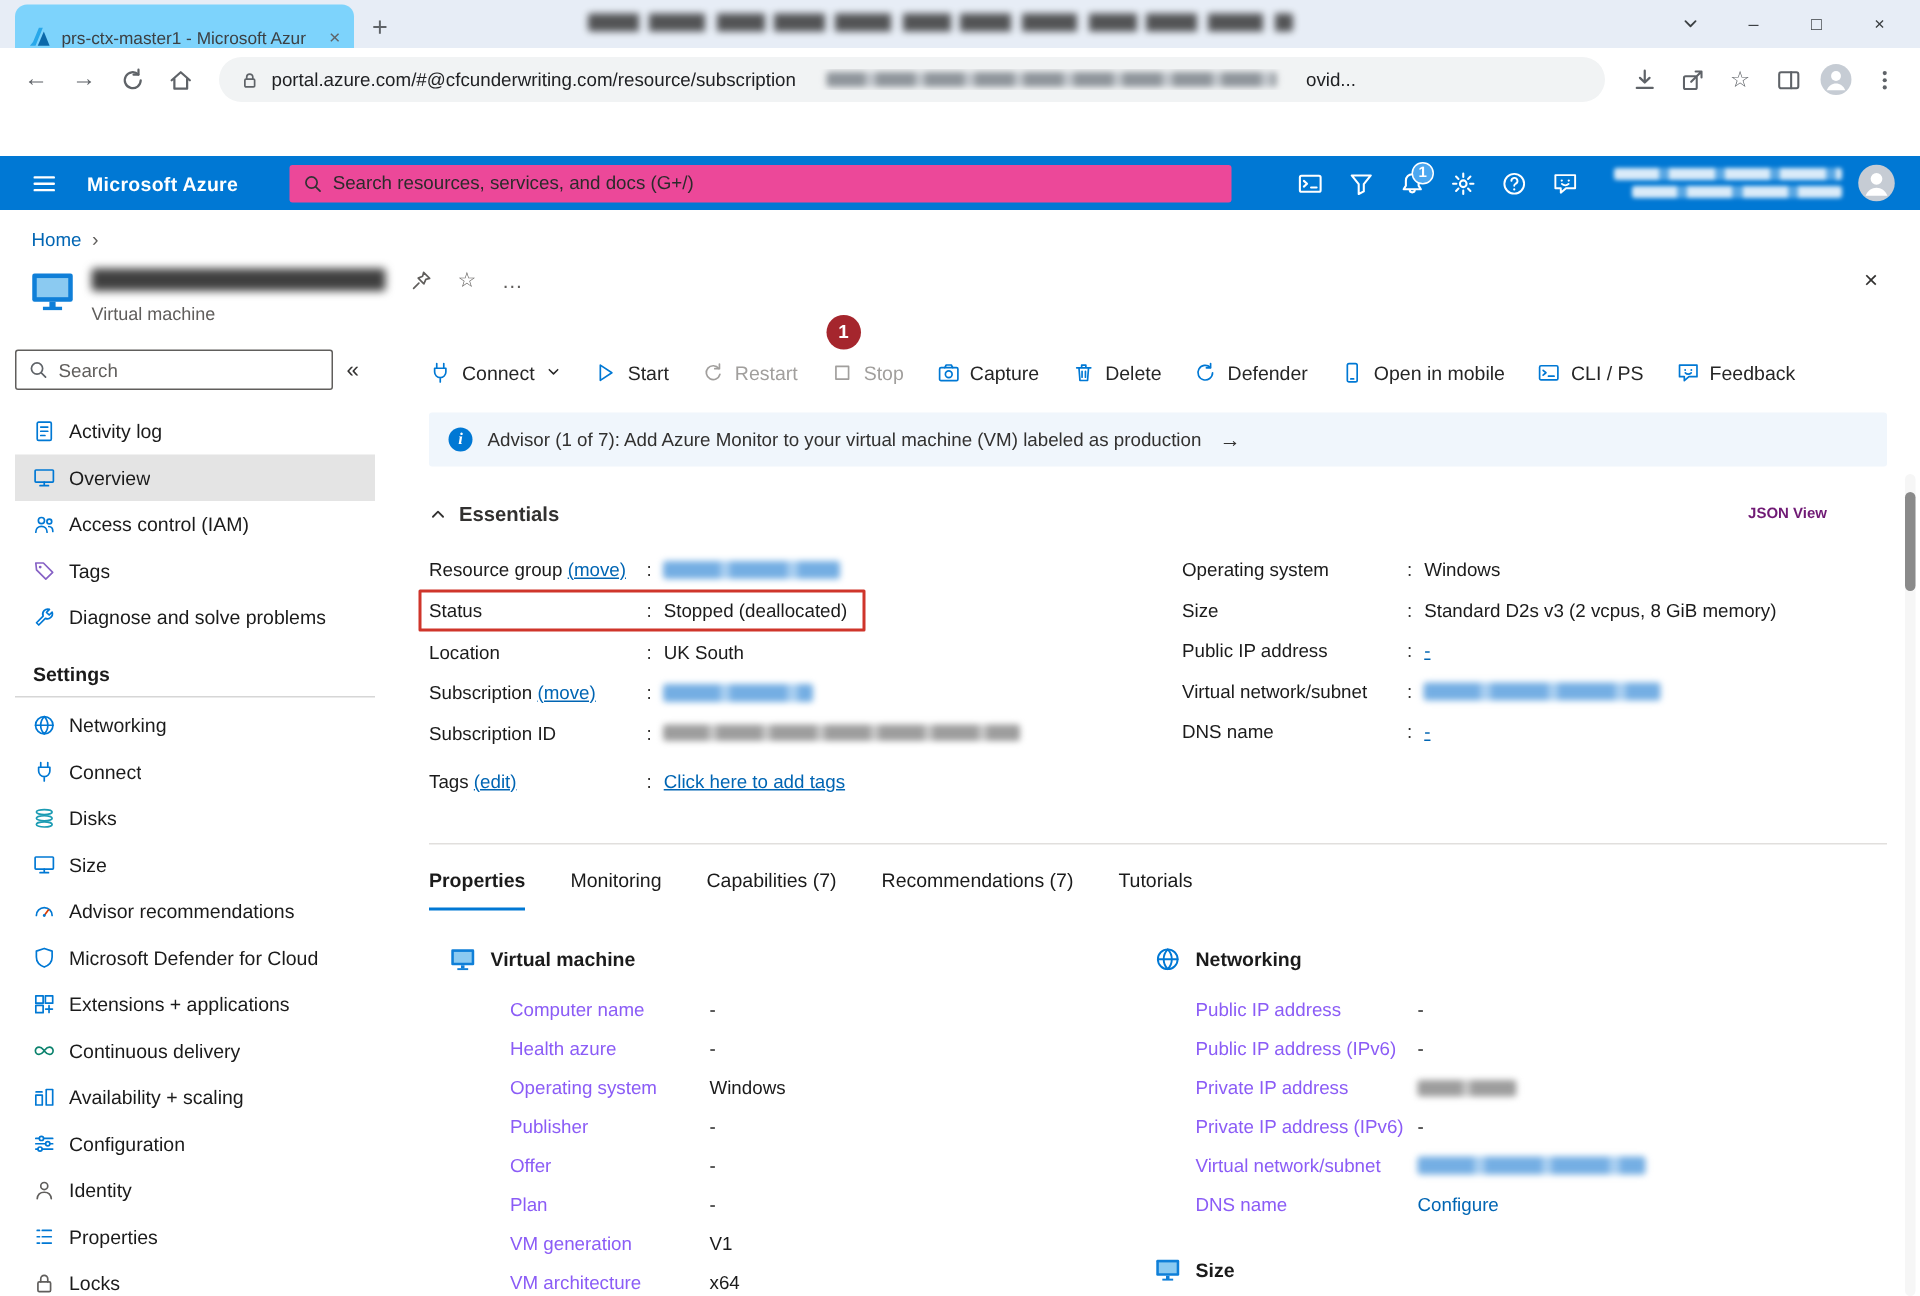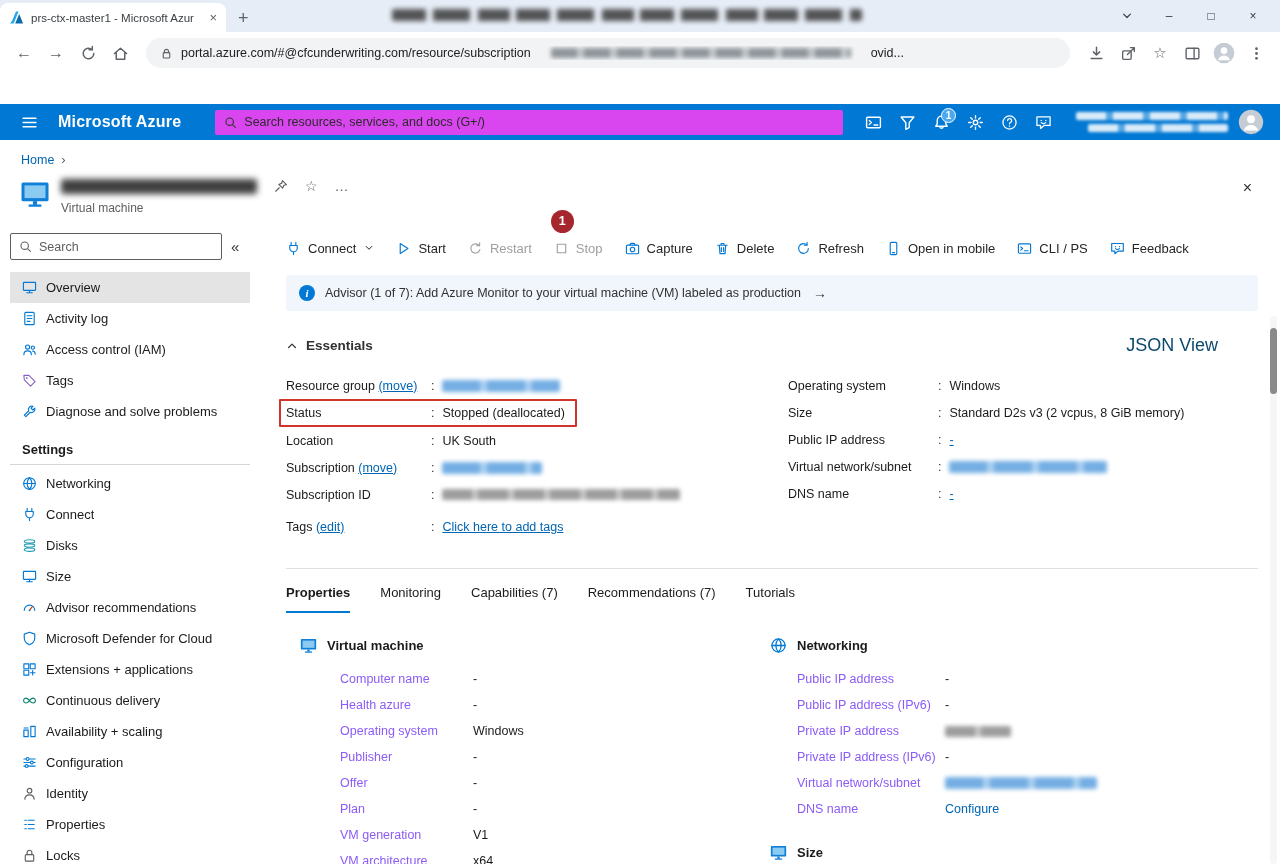--- a/index.html
+++ b/index.html
@@ -3,21 +3,21 @@
 <meta charset="utf-8">
 <style>
 *{margin:0;padding:0;box-sizing:border-box}
 html,body{width:1280px;height:864px;overflow:hidden}
 body{font-family:"Liberation Sans","DejaVu Sans",sans-serif;font-size:13px;color:#323130;background:#fff;position:relative}
 a{cursor:pointer}
 svg{display:block}
 
 
 .titlebar{height:32px;background:#e7edf6;position:relative;display:flex;align-items:flex-end}
-.tab{width:226px;height:29px;background:#ffffff;border-radius:8px 8px 0 0;display:flex;align-items:center;gap:7px;padding:0 9px;font-size:11.5px;color:#3c4043}
+.tab{width:226px;height:29px;margin-left:10px;background:#7dd3fc;border-radius:8px 8px 0 0;display:flex;align-items:flex-end;gap:7px;padding:0 9px;font-size:11.5px;color:#3c4043}
 .favicon{width:15px;height:15px;flex-shrink:0}
 .tab-title{flex:1;white-space:nowrap;overflow:hidden;text-overflow:ellipsis}
 .tab-close{font-size:13px;color:#5f6368}
 .newtab{font-size:18px;color:#5f6368;margin:0 0 5px 12px;line-height:1}
 .title-redact{position:absolute;left:392px;top:9px;width:470px;height:12px;border-radius:2px;filter:blur(2.5px);opacity:.8;
   background:repeating-linear-gradient(90deg,#2e2e2e 0 34px,transparent 34px 41px,#2e2e2e 41px 78px,transparent 78px 86px,#2e2e2e 86px 118px,transparent 118px 124px)}
 .wincontrols{position:absolute;right:6px;top:0;height:32px;display:flex;align-items:center}
 .wc{width:42px;text-align:center;font-size:12px;color:#3c4043;display:flex;align-items:center;justify-content:center}
 .wc .i12{width:12px;height:12px}
 .navbar{height:42px;background:#fff;display:flex;align-items:center;gap:4px;padding:0 10px}
@@ -28,22 +28,22 @@
 .url-text{display:flex;align-items:center;gap:20px;white-space:nowrap;overflow:hidden}
 .url-redact{display:inline-block;height:10px;width:300px;border-radius:2px;filter:blur(2px);
   background:repeating-linear-gradient(90deg,#8f959b 0 26px,#c0c5ca 26px 33px)}
 .avatar-sm{width:22px;height:22px}
 .star{font-size:15px}
 
 
 .topbar{height:36px;background:#0078d4;display:flex;align-items:center;color:#fff;padding:0 12px;gap:10px}
 .tb-ic{width:34px;height:36px;display:flex;align-items:center;justify-content:center;color:#fff;position:relative}
 .tb-ic .i17{width:17px;height:17px}
-.brand{font-weight:700;font-size:16px;letter-spacing:.2px;margin:0 24px 0 2px;white-space:nowrap}
-.tb-search{width:628px;height:25px;background:#d946ef;border-radius:2px;display:flex;align-items:center;gap:7px;padding:0 9px;color:#333}
+.brand{font-weight:700;font-size:13px;letter-spacing:.2px;margin:0 24px 0 2px;white-space:nowrap}
+.tb-search{width:628px;height:25px;background:#ec4899;border-radius:2px;display:flex;align-items:center;gap:7px;padding:0 9px;color:#333}
 .tb-search .i13{color:#333}
 .tb-input{flex:1;background:transparent;border:none;outline:none;font-size:12.5px;font-family:inherit;color:#1b1b1b}
 .tb-input::placeholder{color:#2b2b2b;opacity:1}
 .tb-right{margin-left:auto;display:flex;align-items:center;gap:0}
 .badge{position:absolute;top:4px;right:2px;min-width:15px;height:15px;border-radius:8px;background:#4ba7f0;border:1px solid #fff;color:#fff;font-size:10px;font-weight:700;display:flex;align-items:center;justify-content:center;padding:0 2px}
 .account{display:flex;flex-direction:column;align-items:flex-end;gap:4px;margin:0 10px 0 16px}
 .acc-line{display:block;width:152px;height:8px;border-radius:2px;filter:blur(1.5px);
   background:repeating-linear-gradient(90deg,rgba(255,255,255,.85) 0 30px,rgba(255,255,255,.35) 30px 37px)}
 .acc-line.l2{width:140px}
 .tb-avatar{width:26px;height:26px;flex-shrink:0;margin-right:4px}
@@ -91,21 +91,21 @@
 
 
 .advisor{margin-top:10px;height:36px;background:#f0f6fc;border-radius:2px;display:flex;align-items:center;gap:10px;padding:0 13px;font-size:12.5px;color:#323130}
 .adv-icon{width:16px;height:16px;border-radius:50%;background:#0078d4;color:#fff;font-size:11px;font-weight:700;font-style:italic;display:flex;align-items:center;justify-content:center;font-family:"Liberation Serif",serif;flex-shrink:0}
 .adv-arrow{margin-left:2px;font-size:14px}
 
 
 .ess-wrap{border-bottom:1px solid #e1dfdd;padding-bottom:28px}
 .ess-head{display:flex;align-items:center;gap:8px;margin-top:24px;font-weight:700;font-size:13.5px}
 .i12{width:12px;height:12px}
-.jsonview{margin-left:auto;margin-right:40px;font-weight:400;color:#0c4a6e;font-size:18px;text-decoration:none}
+.jsonview{margin-left:auto;margin-right:40px;font-weight:700;color:#701a75;font-size:10px;text-decoration:none}
 .ess-body{display:flex;margin-top:16px}
 .ess-col{display:flex;flex-direction:column}
 .ess-col.left{width:492px;flex-shrink:0}
 .ess-col.right{flex:1;padding-left:10px}
 .ess-row{display:flex;align-items:center;height:27px;font-size:12.5px}
 .ess-row.tags{margin-top:5px}
 .ess-label{width:145px;flex-shrink:0;color:#1b1b1b}
 .right .ess-label{width:150px}
 .colon{margin-right:8px}
 .ess-val{color:#1b1b1b;white-space:nowrap}
@@ -372,37 +372,37 @@
             <svg viewBox="0 0 16 16" fill="none" stroke="currentColor" stroke-width="1.4" stroke-linecap="round" stroke-linejoin="round" style="width:100%;height:100%;display:block">
               <circle cx="7" cy="7" r="4.6"></circle>
               <path d="M10.5 10.5L14 14"></path>
             </svg>
           </span>
         <input class="side-input" placeholder="Search" style="">
       </div>
       <span class="collapse">«</span>
     </div>
     <div class="side-menu" id="side-menu">
+        <div class="side-item">
+          <span class="sicon" style="color:#0078d4">
+            <svg viewBox="0 0 16 16" fill="none" stroke="currentColor" stroke-width="1.2" stroke-linecap="round" stroke-linejoin="round" style="width:100%;height:100%;display:block">
+              <rect x="3" y="1.5" width="10" height="13" rx="1"></rect>
+              <path d="M5.5 5h5M5.5 8h5M5.5 11h3"></path>
+            </svg>
+          </span>
+          <span class="slabel">Activity log</span>
+        </div>
         <div class="side-item sel">
           <span class="sicon" style="color:#0078d4">
             <svg viewBox="0 0 16 16" fill="none" stroke="currentColor" stroke-width="1.2" stroke-linecap="round" stroke-linejoin="round" style="width:100%;height:100%;display:block">
               <rect x="1.5" y="2.5" width="13" height="8.6" rx="0.6"></rect>
               <path d="M5 13.6h6M8 11.1v2.5"></path>
             </svg>
           </span>
           <span class="slabel">Overview</span>
-        </div>
-        <div class="side-item">
-          <span class="sicon" style="color:#0078d4">
-            <svg viewBox="0 0 16 16" fill="none" stroke="currentColor" stroke-width="1.2" stroke-linecap="round" stroke-linejoin="round" style="width:100%;height:100%;display:block">
-              <rect x="3" y="1.5" width="10" height="13" rx="1"></rect>
-              <path d="M5.5 5h5M5.5 8h5M5.5 11h3"></path>
-            </svg>
-          </span>
-          <span class="slabel">Activity log</span>
         </div>
         <div class="side-item">
           <span class="sicon" style="color:#0078d4">
             <svg viewBox="0 0 16 16" fill="none" stroke="currentColor" stroke-width="1.2" stroke-linecap="round" stroke-linejoin="round" style="width:100%;height:100%;display:block">
               <circle cx="6" cy="5.4" r="2.2"></circle>
               <path d="M2 13.6c0-2.6 1.8-4.1 4-4.1s4 1.5 4 4.1"></path>
               <circle cx="11.6" cy="6" r="1.7"></circle>
               <path d="M11.2 9.6c1.8.1 2.9 1.5 2.9 3.5"></path>
             </svg>
           </span>
@@ -610,21 +610,21 @@
           </span>
           <span>Delete</span>
         </div>
         <div class="cmd">
           <span class="cicon">
             <svg viewBox="0 0 16 16" fill="none" stroke="currentColor" stroke-width="1.2" stroke-linecap="round" stroke-linejoin="round" style="width:100%;height:100%;display:block">
               <path d="M13.2 8a5.2 5.2 0 1 1-1.6-3.8"></path>
               <path d="M11.8 1.5v3h-3"></path>
             </svg>
           </span>
-          <span>Refresh</span>
+          <span>Defender</span>
         </div>
         <div class="cmd">
           <span class="cicon">
             <svg viewBox="0 0 16 16" fill="none" stroke="currentColor" stroke-width="1.2" stroke-linecap="round" stroke-linejoin="round" style="width:100%;height:100%;display:block">
               <rect x="4.5" y="1.5" width="7" height="13" rx="1.2"></rect>
               <path d="M7 12.4h2"></path>
             </svg>
           </span>
           <span>Open in mobile</span>
         </div>

